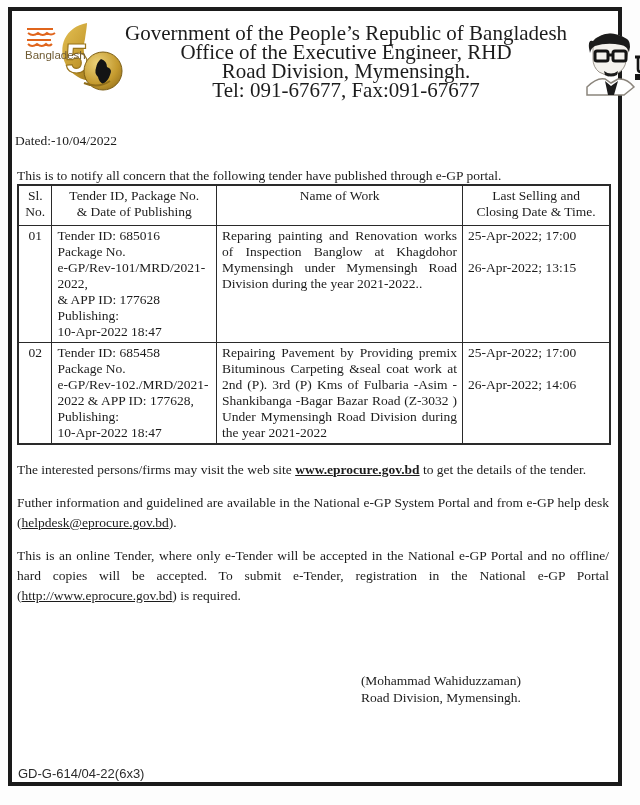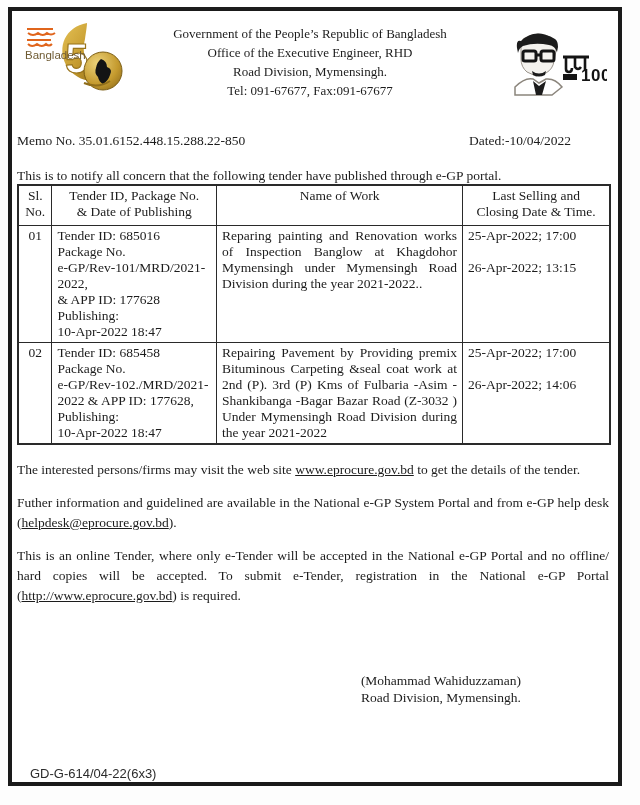--- a/index.html
+++ b/index.html
@@ -12,21 +12,21 @@
   .frame {
     position:absolute; left:8px; top:7px; right:18px; bottom:19px;
     border:4px solid #1a1a1a; background:#ffffff;
   }
   .content { position:relative; height:100%; padding:0 9px 0 3px; }
 
   
   .header { display:flex; align-items:flex-start; margin-top:10px; }
   .logo-left { width:104px; margin-left:6px; flex:0 0 auto; }
   .logo-right { width:112px; margin-right:2px; flex:0 0 auto; padding-top:8px; }
-  .org-block { flex:1 1 auto; text-align:center; font-size:13px; line-height:19px; padding-top:3px; }
+  .org-block { flex:1 1 auto; text-align:center; font-size:21px; line-height:19px; padding-top:3px; }
   .org-block .line { white-space:nowrap; }
   .email-line b { font-weight:bold; }
 
   
   .memo-row { display:flex; justify-content:space-between; margin-top:26px; font-size:13.5px; }
   .memo-row .memo-no { padding-left:2px; }
   .memo-row .dated { padding-right:38px; }
 
   
   .notice-title {
@@ -48,29 +48,29 @@
   td.c-sl { text-align:center; }
   td.c-work { text-align:justify; }
   tr.r1 td { height:112px; }
   tr.r2 td { height:100px; }
   .date-gap { height:16px; }
 
   
   .para { font-size:13.5px; line-height:20px; margin-top:13px; padding-left:2px; text-align:justify; }
   .para.first { margin-top:15px; text-align:left; }
   .doc-link { text-decoration:underline; color:#1c1c1c; cursor:pointer; }
-  .doc-link.bold { font-weight:normal; }
+  .doc-link.bold { font-weight:bold; }
 
   
   .signature { margin-top:66px; margin-left:288px; width:276px; text-align:center;
     font-size:13.5px; line-height:17px; }
 
   
   .press-code {
-    position:absolute; left:18px; bottom:11px;
+    position:absolute; left:6px; bottom:11px;
     font-family:"Liberation Sans", sans-serif; font-size:13px; color:#2b2b2b;
   }
 
   svg text { font-family:"Liberation Sans", sans-serif; }
 </style>
 </head>
 <body>
 
 <div class="page">
   <div class="frame">
@@ -135,21 +135,20 @@
               <path d="M68 28 h26" stroke="#141414" stroke-width="3"></path>
               <path d="M71 28 v12 q0 3 3 3 q3 0 3 -4 M80 28 v10 q3 4 6 0 M90 28 v14" stroke="#141414" stroke-width="2.6" fill="none"></path>
               <rect x="68" y="45" width="14" height="6" fill="#141414"></rect>
             </g>
             <text x="86" y="52" font-size="17" font-weight="bold" fill="#141414" letter-spacing="0.5">100</text>
           </svg>
         </div>
       </div>
 
       <div class="memo-row">
-        <span class="memo-no">Memo No. 35.01.6152.448.15.288.22-850</span>
         <span class="dated">Dated:-10/04/2022</span>
       </div>
 
       <div class="intro">This is to notify all concern that the following tender have published through e-GP portal.</div>
 
       <table class="tender">
         <colgroup>
           <col style="width:34px">
             <col style="width:165px">
             <col style="width:247px">

